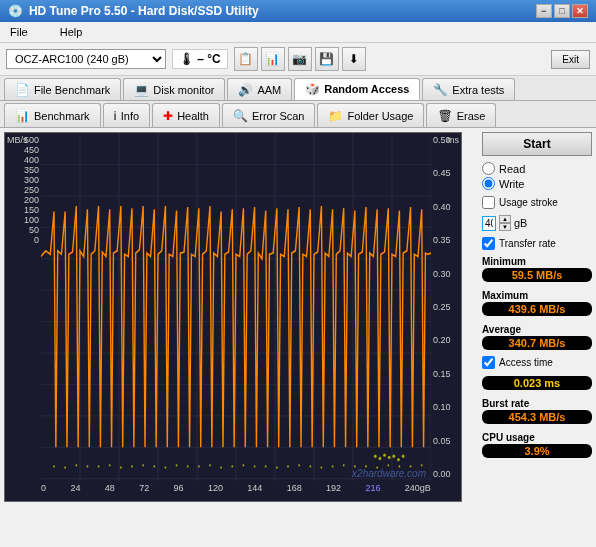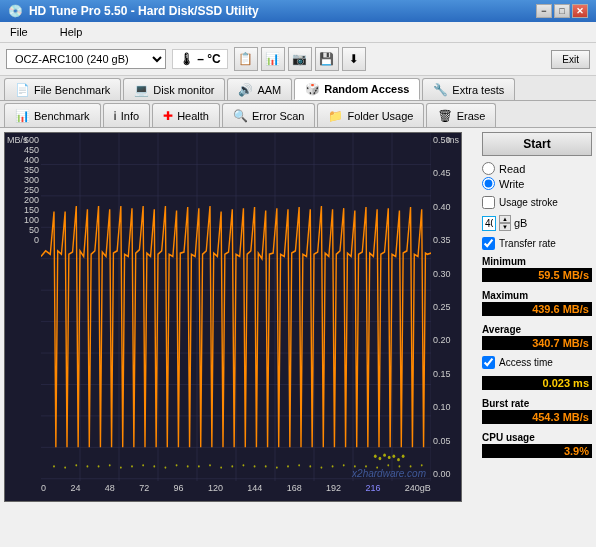--- a/index.html
+++ b/index.html
@@ -190,24 +190,25 @@
     .radio-group { display: flex; flex-direction: column; gap: 2px; margin: 2px 0; }
     .radio-label { display: flex; align-items: center; gap: 4px; font-size: 11px; }
 
     .stat-group { margin: 2px 0; }
     .stat-label { font-size: 10px; font-weight: bold; display: flex; align-items: center; gap: 2px; }
     .stat-value {
       background: black;
       color: #ff8c00;
       font-size: 11px;
       font-weight: bold;
-      text-align: right;
+      text-align: center;
       padding: 1px 3px;
       margin-top: 1px;
       width: 100%;
+      border-radius: 6px;
     }
     .stat-value.orange { color: #ff8c00; }
     .stat-value.yellow { color: #ffcc00; }
 
     .checkbox-label { display: flex; align-items: center; gap: 4px; font-size: 10px; }
     .short-stroke-row { display: flex; align-items: center; gap: 3px; margin: 2px 0; }
     .short-stroke-input {
       width: 14px; border: 1px solid #0ea5e9; font-size: 10px; padding: 1px 2px; text-align: right;
     }
     .spinner { display: flex; flex-direction: column; }

